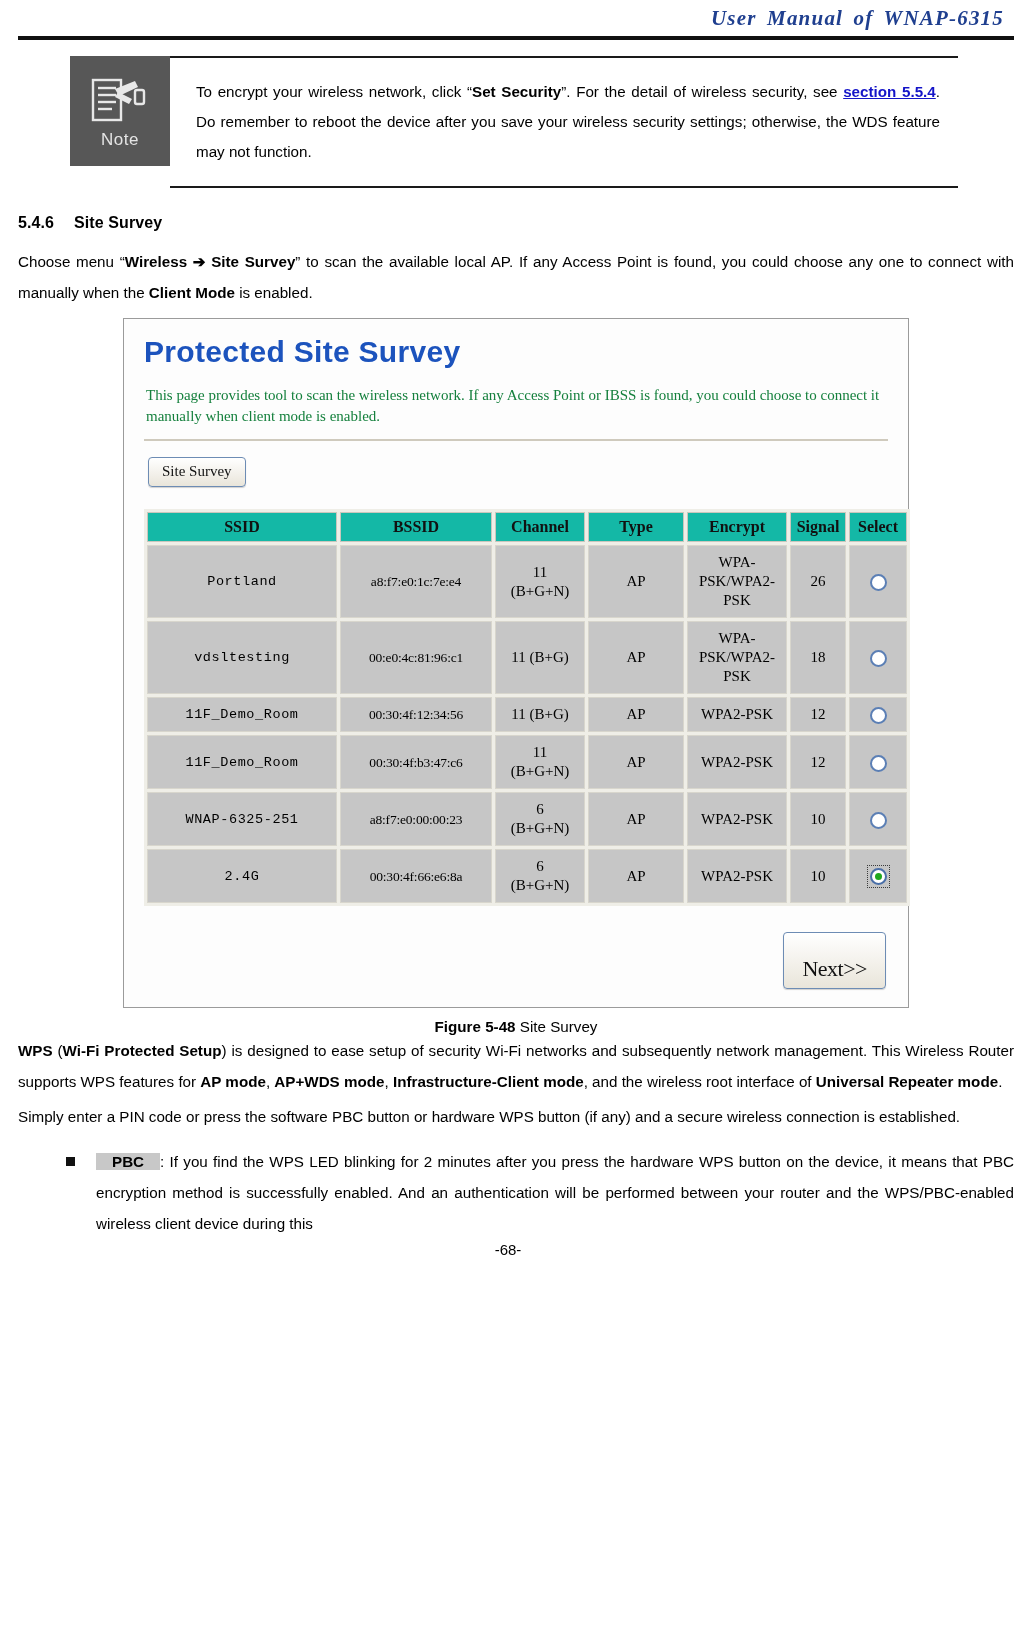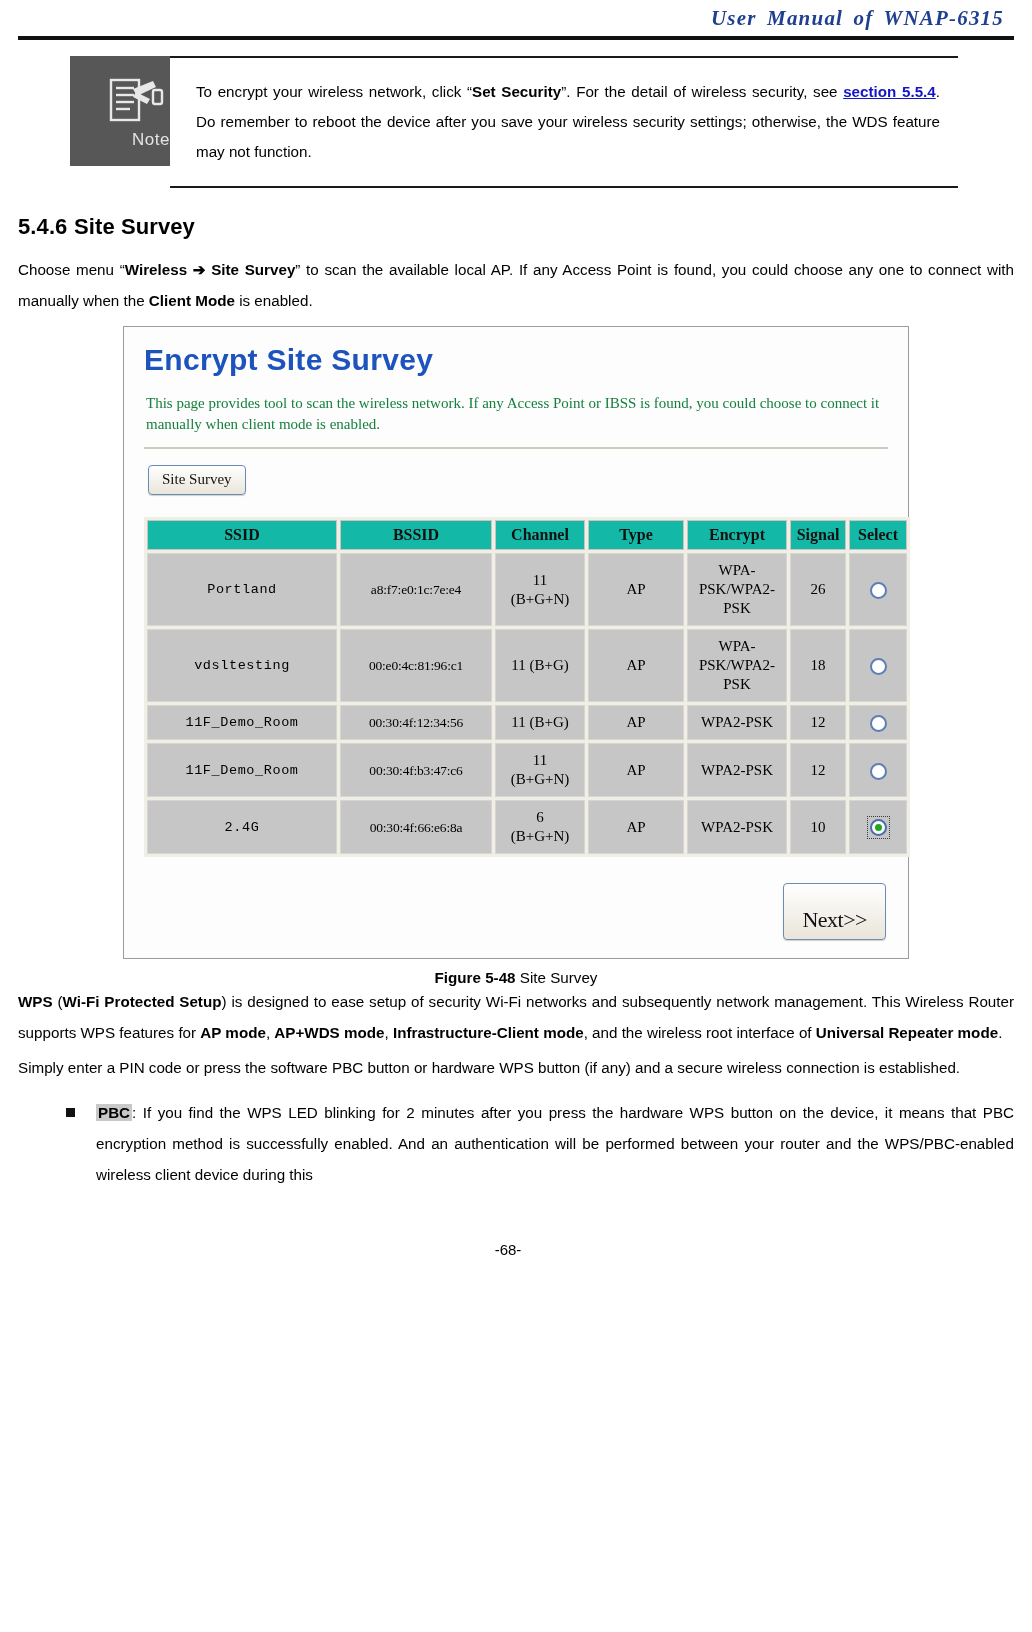--- a/index.html
+++ b/index.html
@@ -24,21 +24,21 @@
     letter-spacing:1.2px;
     padding:6px 10px 2px 0;
     word-spacing:4px;
   }
   .hdr-rule{height:4px;background:#111;margin:3px 0 0 0;}
 
   
   .note-wrap{display:flex;align-items:stretch;margin:16px 0 0 52px;width:888px;}
   .note-icon{
     width:100px;height:110px;background:#575757;flex:0 0 100px;
-    display:flex;flex-direction:column;align-items:flex-end;justify-content:center;
+    display:flex;flex-direction:column;align-items:center;justify-content:center;
     position:relative;
   }
   .note-icon svg{display:block;}
   .note-icon .note-word{
     color:#e4e4e4;font-family:"Liberation Sans",sans-serif;font-size:17px;
     letter-spacing:.5px;margin-top:1px;
   }
   .note-body{
     flex:1;border-top:2px solid #1a1a1a;border-bottom:2px solid #1a1a1a;
     padding:7px 6px 7px 14px;
@@ -46,21 +46,21 @@
   }
   .note-body p{
     margin:12px;font-size:15.2px;line-height:30px;text-align:justify;
     text-justify:inter-word;
   }
   .note-body p b{font-weight:bold;}
   .lnk{color:#1414c8;text-decoration:underline;font-weight:bold;}
 
   
   h2.sect{
-    font-size:22px;font-weight:bold;margin:26px 0 14px 0;
+    font-size:16px;font-weight:bold;margin:26px 0 14px 0;
     letter-spacing:.1px;
   }
   h2.sect .num{display:inline-block;min-width:56px;}
   p.body{
     font-size:15.2px;line-height:31px;margin:0 0 4px 0;text-align:justify;
   }
   p.body.just{text-align:justify;text-align-last:left;}
   p.body b{font-weight:bold;}
 
   
@@ -152,21 +152,21 @@
 
   
   ul.bul{list-style:none;margin:14px 0 0 0;padding:0;}
   ul.bul li{
     position:relative;padding-left:78px;font-size:15.2px;line-height:31px;
     text-align:justify;
   }
   ul.bul li .sq{
     position:absolute;left:48px;top:11px;width:9px;height:9px;background:#111;
   }
-  .hl{background:#c8c8c8;padding:0 2px;font-weight:bold;}
+  .hl{background:#c8c8c8;padding:0 16px;font-weight:bold;}
 
   .footer{
     position:absolute;left:0;right:16px;bottom:12px;text-align:center;
     font-size:15px;
   }
 </style>
 </head>
 <body>
 
 <div class="page">
@@ -199,21 +199,21 @@
     </div>
   </div>
 
   <h2 class="sect"><span class="num">5.4.6</span><span>Site Survey</span></h2>
 
   <p class="body just"><span>Choose menu “</span><b>Wireless ➔ Site Survey</b><span>” to scan the available local AP. If any Access Point is found, you could choose any one to connect with manually when the </span><b>Client Mode</b><span> is enabled.</span></p>
 
   <div class="figure">
     <div class="ui">
 
-      <div class="ui-title">Encrypt Site Survey</div>
+      <div class="ui-title">Protected Site Survey</div>
       <div class="ui-desc">This page provides tool to scan the wireless network. If any Access Point or IBSS is found, you could choose to connect it manually when client mode is enabled.</div>
       <hr class="ui-hr">
 
       <div class="site-survey-row">
         <span class="btn">Site Survey</span>
       </div>
 
       <table class="aps">
         <colgroup>
           <col class="c-ssid">
@@ -268,20 +268,30 @@
               <td class="ssid">11F_Demo_Room</td>
               <td class="bssid">00:30:4f:b3:47:c6</td>
               <td style="white-space: pre-line;">11
 (B+G+N)</td>
               <td>AP</td>
               <td>WPA2-PSK</td>
               <td>12</td>
               <td><span class="radio"></span></td>
             </tr>
             <tr>
+              <td class="ssid">WNAP-6325-251</td>
+              <td class="bssid">a8:f7:e0:00:00:23</td>
+              <td style="white-space: pre-line;">6
+(B+G+N)</td>
+              <td>AP</td>
+              <td>WPA2-PSK</td>
+              <td>10</td>
+              <td><span class="radio"></span></td>
+            </tr>
+            <tr>
               <td class="ssid">2.4G</td>
               <td class="bssid">00:30:4f:66:e6:8a</td>
               <td style="white-space: pre-line;">6
 (B+G+N)</td>
               <td>AP</td>
               <td>WPA2-PSK</td>
               <td>10</td>
               <td><span class="sel-focus"><span class="radio on"></span></span></td>
             </tr>
           </tbody>

